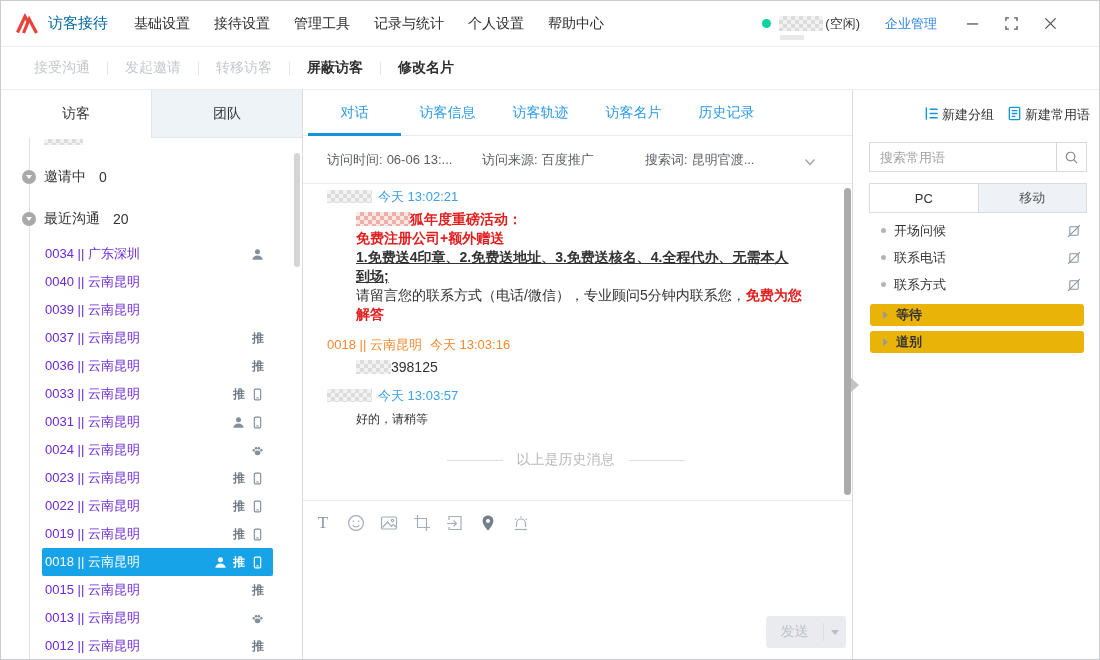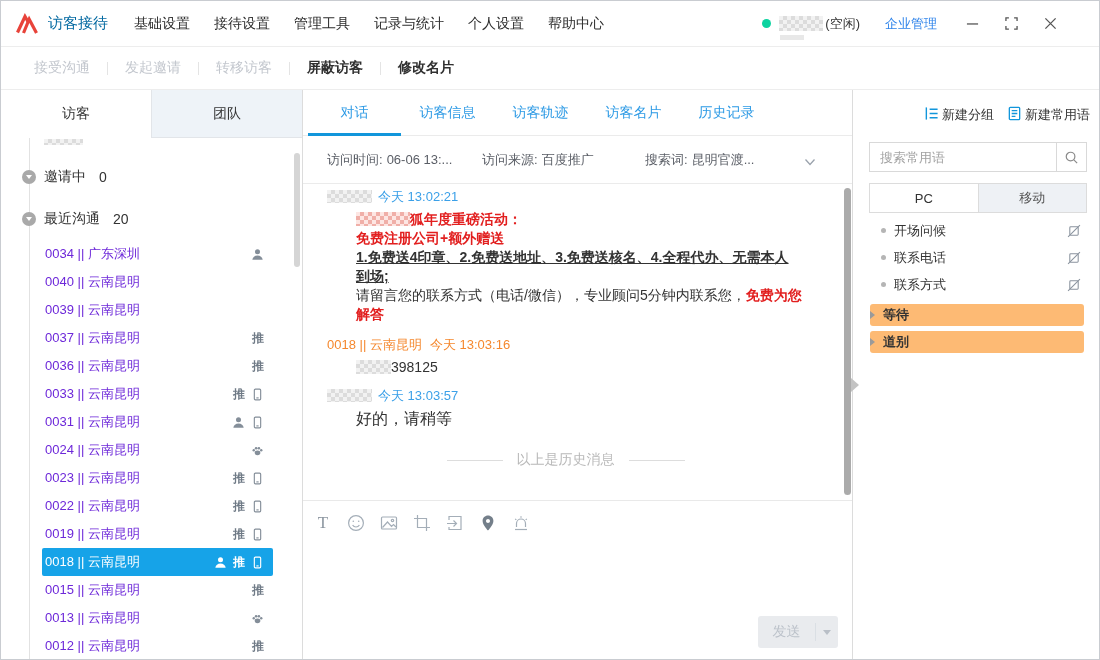--- a/index.html
+++ b/index.html
@@ -67,34 +67,34 @@
 .chat{flex:0 0 316px;position:relative;padding:2px 48px 0 24px;overflow:hidden}
 .msg{margin-top:0}
 .msg .mhead{display:flex;align-items:center;height:17px;font-size:13px}
 .msg .mhead .hblur{width:45px;height:13px;margin-right:6px}
 .msg .mhead .htime-blue{color:#3ba0e8}
 .msg .mhead .hsender{color:#f5882e;margin-right:8px}
 .msg .mhead .htime-orange{color:#f5882e}
 .msg .mbody{margin-left:29px;margin-top:5px;font-size:14px;line-height:19px;color:#333;white-space:nowrap}
 .seg-red{color:#e21f1f;font-weight:bold}
 .seg-underline{color:#333;font-weight:bold;text-decoration:underline}
-.seg-big{font-size:16px}
+.seg-big{font-size:12px}
 .inline-blur{display:inline-block;vertical-align:-2px;height:14px}
 .hist-divider{margin-top:22px;display:flex;align-items:center;justify-content:center;gap:14px}
 .hist-divider .line{width:56px;height:1px;background:#ddd}
 .hist-divider .htext{font-size:14px;color:#b9b9b9}
 .cscroll{position:absolute;right:1px;top:4px;width:7px;height:307px;border-radius:4px;background:#ababab}
 .collapse-arrow{position:absolute;right:-7px;top:288px;width:0;height:0;border-top:7px solid transparent;border-bottom:7px solid transparent;border-left:8px solid #c3c3c3;z-index:5}
 .input-toolbar{flex:0 0 44px;border-top:1px solid #e9e9e9;display:flex;align-items:center;padding-left:10px;gap:13px}
 .it-icon{width:20px;height:20px;display:flex;align-items:center;justify-content:center;color:#a4aeb8}
 .it-icon svg{width:18px;height:18px}
 .it-icon.dark{color:#747f8a}
 .icon-T{font-family:"Liberation Serif","DejaVu Serif",serif;font-size:17px;color:#8d97a1}
 .input-area{flex:1}
-.send-btn{position:absolute;right:14px;bottom:11px;width:80px;height:32px;background:#e9ebee;border-radius:3px;display:flex;align-items:center}
+.send-btn{position:absolute;right:6px;bottom:11px;width:80px;height:32px;background:#e9ebee;border-radius:3px;display:flex;align-items:center}
 .send-label{width:57px;text-align:center;font-size:14px;color:#bcc2ca}
 .send-sep{width:1px;height:18px;background:#dadfe4}
 .send-caret{flex:1;display:flex;align-items:center;justify-content:center}
 .send-caret i{display:block;width:0;height:0;border-left:4.5px solid transparent;border-right:4.5px solid transparent;border-top:5.5px solid #b9bfc7}
 
 .right{flex:0 0 246px;display:flex;flex-direction:column;min-height:0}
 .ractions{flex:0 0 50px;display:flex;align-items:center;justify-content:flex-end;padding-right:9px;gap:13px}
 .raction{display:flex;align-items:flex-start;gap:3px}
 .raction svg{width:15px;height:15px;color:#1296db}
 .raction .rlabel{font-size:13px;color:#333}
@@ -106,21 +106,21 @@
 .rtabs{margin:11px 12px 0 16px;height:30px;display:flex;border:1px solid #dcdcdc}
 .rtab{flex:1;display:flex;align-items:center;justify-content:center;font-size:13px;color:#333}
 .rtab.inactive{background:#eef1f5;border-left:1px solid #dcdcdc;color:#555}
 .rphrases{margin-top:4px}
 .rphrase{height:27px;display:flex;align-items:center;padding:0 18px 0 28px}
 .rphrase .dot{width:5px;height:5px;border-radius:50%;background:#b5b5b5;flex:0 0 auto}
 .rphrase .plabel{font-size:13px;color:#333;margin-left:8px}
 .rphrase .picon{margin-left:auto;color:#8a939e}
 .rphrase .picon svg{width:14px;height:14px;display:block}
 .rgroups{margin-top:6px}
-.rgroup{height:22px;margin:0 15px 5px 17px;background:#fdba74;border-radius:3px;display:flex;align-items:center;}
+.rgroup{height:22px;margin:0 15px 5px 17px;background:#eab308;border-radius:3px;display:flex;align-items:center;padding-left:13px}
 .rgroup .arr{width:0;height:0;border-top:4.5px solid transparent;border-bottom:4.5px solid transparent;border-left:5.5px solid #9a9a9a}
 .rgroup .rglabel{font-size:13px;color:#333;font-weight:bold;margin-left:8px}
 </style>
 </head>
 <body>
 
 <div class="window">
 
   <header class="topbar">
     <svg class="logo" viewBox="0 0 24 21" fill="none" stroke="#e8433a">

